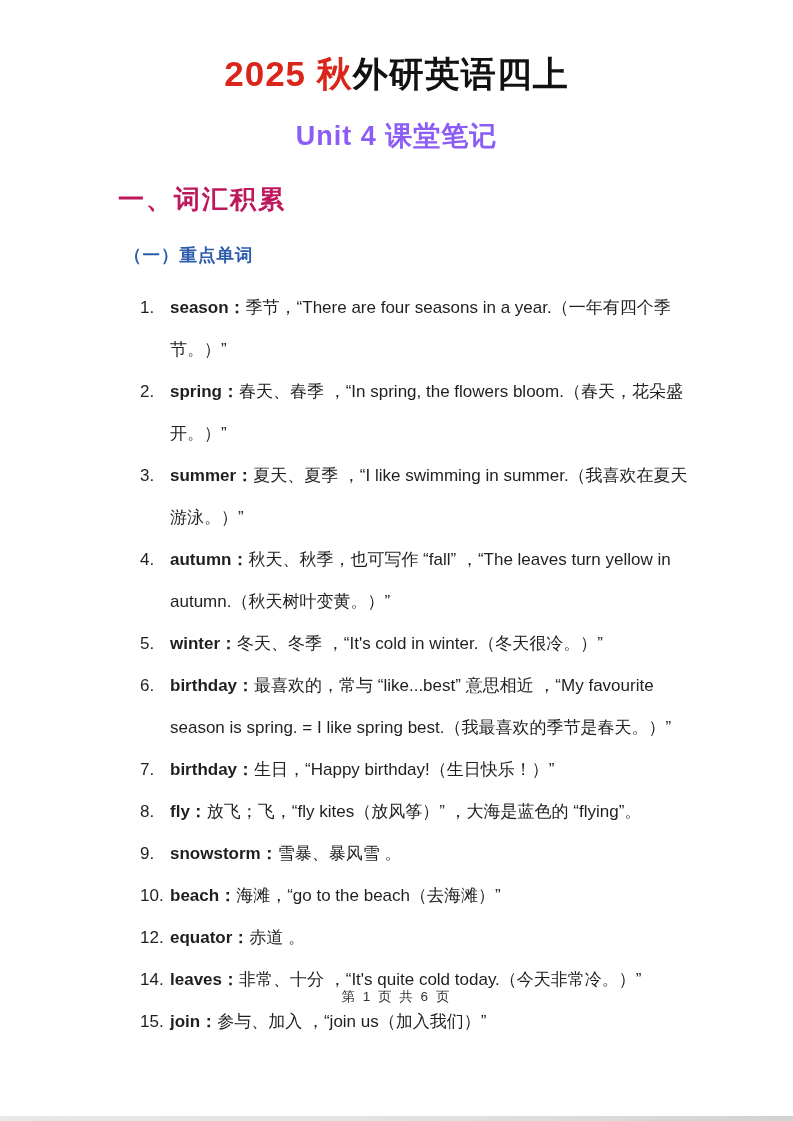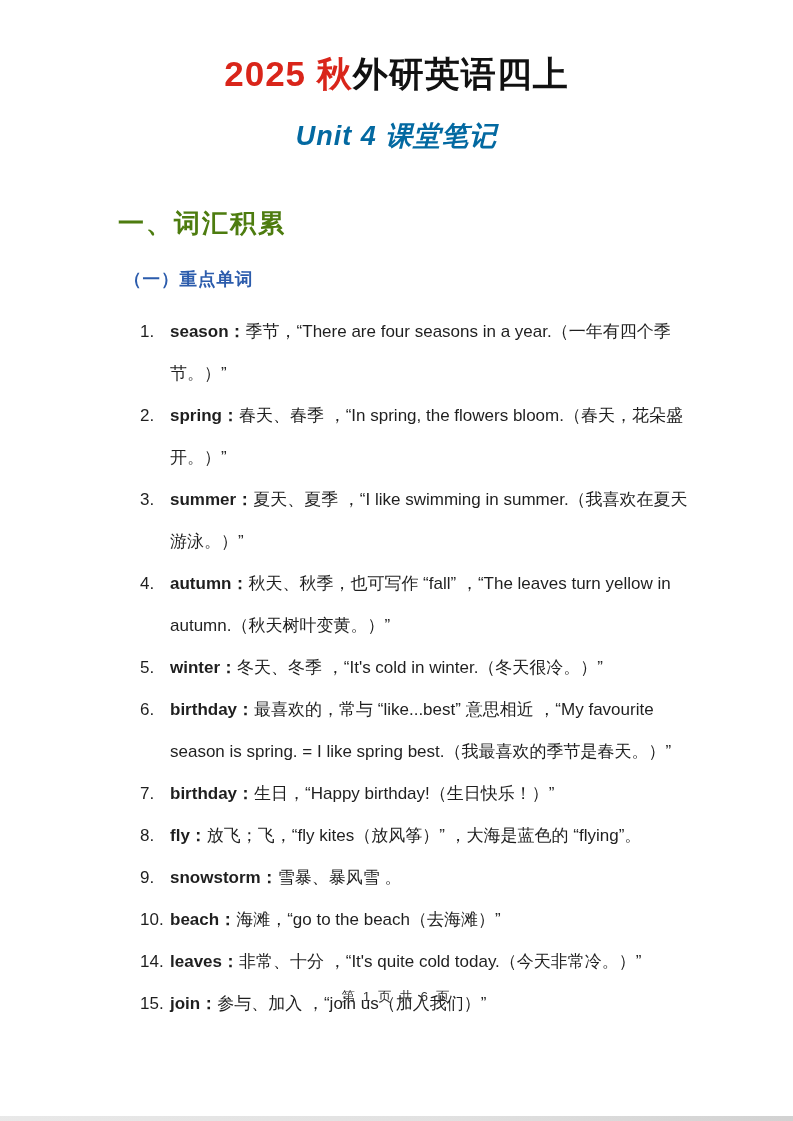--- a/index.html
+++ b/index.html
@@ -24,29 +24,28 @@
     letter-spacing: 1px;
     line-height: 1.15;
   }
   .doc-title .title-highlight { color: #d9251a; }
   .doc-title .title-rest { color: #111111; }
   .doc-subtitle {
     margin-top: 24px;
     text-align: center;
     font-size: 27px;
     font-weight: 700;
-    color: #0369a1;
+    color: #8b5cf6;
     letter-spacing: 1px;
-    font-style: italic;
   }
   .section-heading {
-    margin: 52px 0 0 118px;
+    margin: 28px 0 0 118px;
     font-size: 26px;
     font-weight: 700;
-    color: #4d7c0f;
+    color: #be185d;
     letter-spacing: 2px;
   }
   .subsection-heading {
     margin: 26px 0 16px 124px;
     font-size: 17.5px;
     font-weight: 700;
     color: #2c5cac;
     letter-spacing: 1px;
   }
   .vocab-list {
@@ -149,20 +148,24 @@
       <span class="num">9.</span>
       <span class="content"><span class="word">snowstorm：</span><span class="desc">雪暴、暴风雪 。</span></span>
     </li>
 
     <li class="vocab-item">
       <span class="num">10.</span>
       <span class="content"><span class="word">beach：</span><span class="desc">海滩，“go to the beach（去海滩）”</span></span>
     </li>
 
 
+    <li class="vocab-item">
+      <span class="num">12.</span>
+      <span class="content"><span class="word">equator：</span><span class="desc">赤道 。</span></span>
+    </li>
 
 
     <li class="vocab-item">
       <span class="num">14.</span>
       <span class="content"><span class="word">leaves：</span><span class="desc">非常、十分 ，“It's quite cold today.（今天非常冷。）”</span></span>
     </li>
 
     <li class="vocab-item">
       <span class="num">15.</span>
       <span class="content"><span class="word">join：</span><span class="desc">参与、加入 ，“join us（加入我们）”</span></span>

